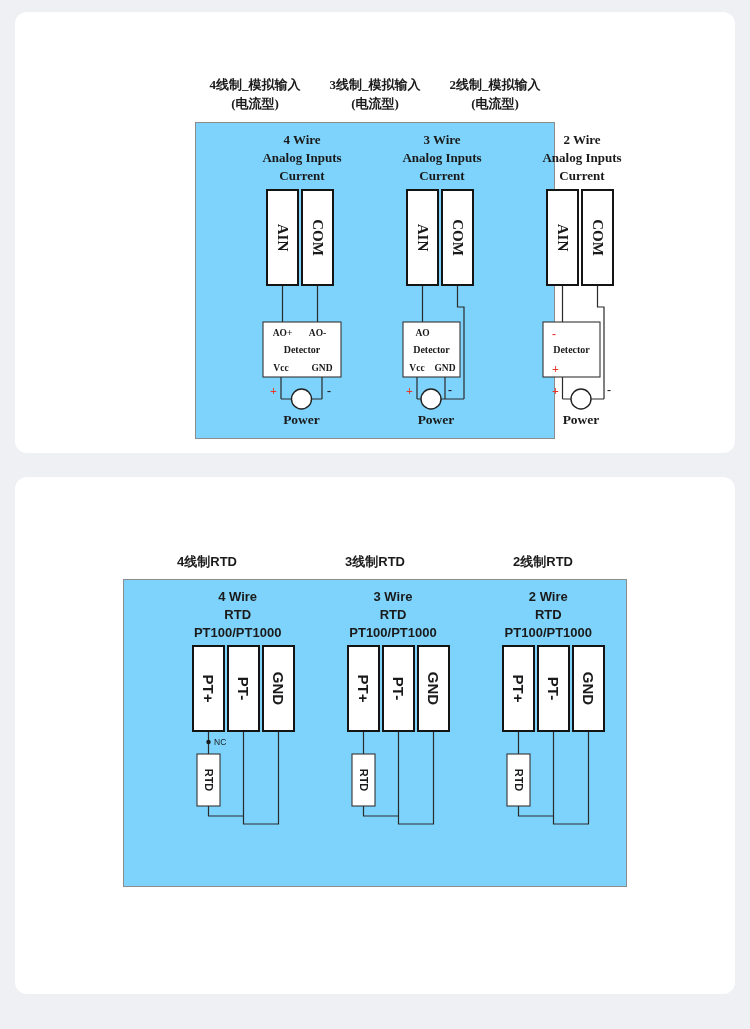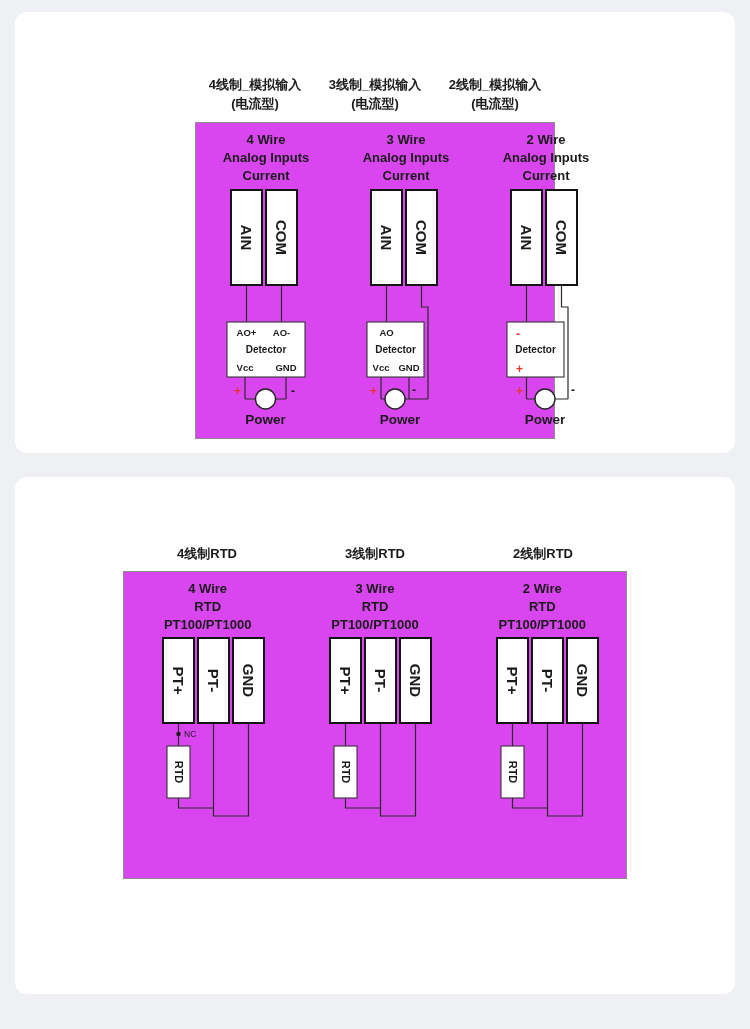--- a/index.html
+++ b/index.html
@@ -12,25 +12,25 @@
     padding:12px 15px 0;
     overflow:hidden;
   }
   .card { background:#ffffff; border-radius:12px; }
   .card1 { padding:26px 0 14px; }
   .card2 { margin-top:24px; height:517px; padding-top:36px; }
   .big-title { text-align:center; font-weight:bold; }
   .title-analog { font-size:33px; color:var(--blue,#2c86e1); letter-spacing:1px; }
   .title-rtd   { font-size:36px; color:var(--blue,#2c86e1); letter-spacing:1px; }
   .diagram-wrap { margin:38px auto 0; }
-  .analog .diagram-wrap { width:360px; }
-  .rtd .diagram-wrap { width:504px; margin-top:32px; }
+  .analog .diagram-wrap { width:360px;font-family:Liberation Serif, serif; }
+  .rtd .diagram-wrap { width:504px; margin-top:40px; }
   .col-heads { display:flex; text-align:center; font-weight:bold; font-size:13px; margin-bottom:8px; }
   .col-heads .ch { flex:1; line-height:1.45; }
-  .dbox { border:1px solid #8c8c8c; display:flex; background:#d946ef; }
+  .dbox { border:1px solid #8c8c8c; display:flex; background:#7dd3fc;padding-left:36px; }
   .analog .dbox { padding-bottom:6px; }
   .rtd .dbox { height:308px; }
   .dcol { flex:1; display:flex; flex-direction:column; align-items:center; padding-top:8px; }
   .sub { text-align:center; font-weight:bold; font-size:13px; line-height:1.38; }
   svg.diag { display:block; margin-top:2px; }
   .wire { stroke:#2a2a2a; stroke-width:1.2; fill:none; }
   .term-rect { fill:#ffffff; stroke:#141414; stroke-width:2; }
   .box-rect { fill:#ffffff; stroke:#333333; stroke-width:1.1; }
   .pwr { fill:#ffffff; stroke:#222222; stroke-width:1.4; }
   .nc-dot { fill:#1a1a1a; }

